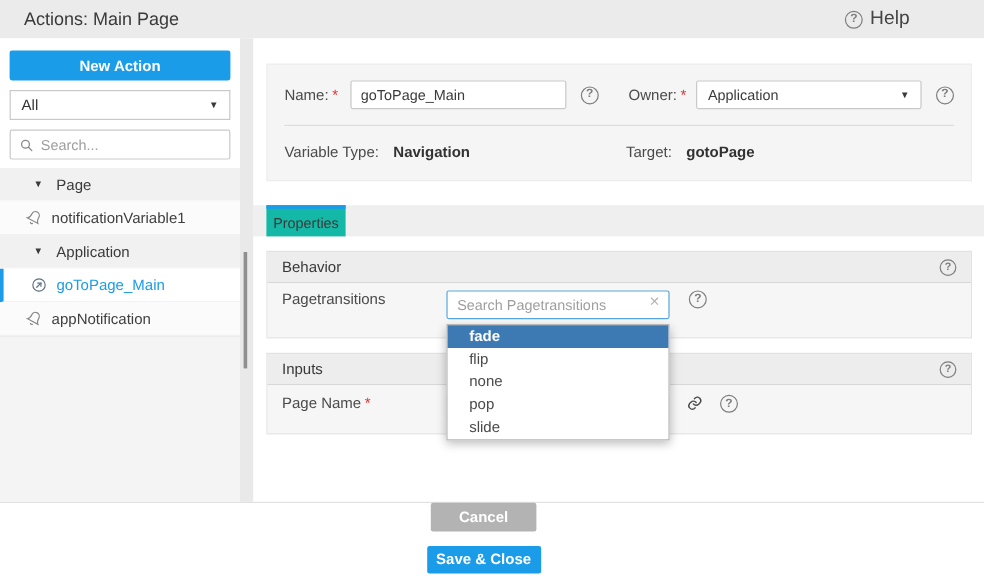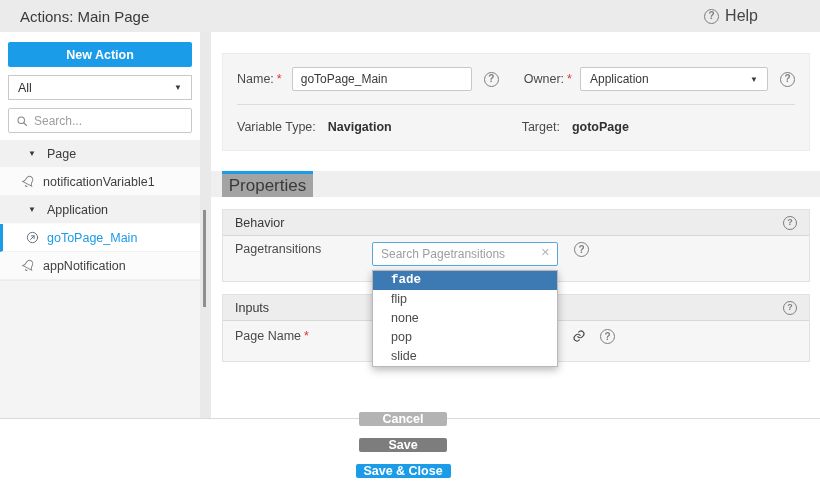--- a/index.html
+++ b/index.html
@@ -74,22 +74,22 @@
     background: #fff; display: flex; align-items: center; padding: 0 9px; font-size: 12px; color: #3a3a3a; cursor: pointer;
   }
   .owner-select .caret-glyph { margin-left: auto; }
   .fp-divider { border: none; border-top: 1px solid #dcdcdc; margin: 0 14px; }
   .fp-row2 { display: flex; align-items: center; padding: 15px 14px 16px; }
   .fp-static-value { font-weight: bold; margin-left: 12px; font-size: 12.5px; color: #323232; }
   .target-label { margin-left: 130px; }
   
   .tab-bar { margin-top: 20px; height: 26px; background: #efefef; display: flex; flex: 0 0 auto; }
   .tab {
-    margin-left: 11px; width: 91px; background: #a3a3a3; border-top: 3px solid #1b9ce8;
-    display: flex; align-items: center; justify-content: center; font-size: 17px; color: #3a3a3a; cursor: pointer;
+    margin-left: 11px; width: 66px; background: #14b8a6; border-top: 3px solid #1b9ce8;
+    display: flex; align-items: center; justify-content: center; font-size: 12px; color: #3a3a3a; cursor: pointer;
   }
   
   .section { margin: 12px 10px 0 11px; border: 1px solid #e2e2e2; }
   .section-header {
     height: 26px; background: #ededee; border-bottom: 1px solid #d8d8d8;
     display: flex; align-items: center; padding: 0 12px; font-size: 12.5px; color: #383838;
   }
   .section-header .qicon { margin-left: auto; width: 14px; height: 14px; font-size: 9px; }
   .section-body { background: #f6f6f7; display: flex; align-items: flex-start; }
   .behavior-body { padding: 6px 12px 15px; }
@@ -99,21 +99,21 @@
   .combo-input {
     width: 186px; height: 24px; border: 1px solid #58a7dd; border-radius: 2px;
     padding: 0 24px 0 8px; font-size: 12px; font-family: inherit; color: #3a3a3a; outline: none; background: #fff;
   }
   .combo-clear { position: absolute; right: 8px; top: 5px; font-size: 11px; color: #b5b5b5; cursor: pointer; line-height: 1; }
   .dropdown {
     position: absolute; top: 28px; left: 0; width: 186px; background: #fff;
     border: 1px solid #b9b9b9; box-shadow: 0 3px 8px rgba(0,0,0,0.28); z-index: 20; list-style: none;
   }
   .dropdown li { height: 19px; line-height: 19px; padding-left: 18px; font-size: 12.5px; color: #4a4a4a; cursor: pointer; }
-  .dropdown li.selected { background: #3d7ab3; color: #fff; font-weight: bold; font-family: Liberation Mono, monospace; }
+  .dropdown li.selected { background: #3d7ab3; color: #fff; font-weight: bold; }
   .behavior-body .qicon { margin-left: 16px; }
   .plain-input { width: 186px; height: 24px; border: 1px solid #c9c9c9; border-radius: 2px; background: #fff; font-family: inherit; font-size: 12px; padding: 0 8px; }
   .link-btn { margin-left: 14px; display: inline-flex; cursor: pointer; }
   .inputs-body .qicon { margin-left: 14px; }
   
   .footer {
     height: 60px; border-top: 1px solid #d9d9d9; background: #fff;
     display: flex; align-items: center; justify-content: flex-end; padding-right: 14px; gap: 12px; flex-direction: column;
   }
   .btn { height: 26px; border: none; border-radius: 2px; color: #fff; font-weight: bold; font-size: 12.5px; font-family: inherit; cursor: pointer; }
@@ -264,17 +264,16 @@
           </span>
           <span class="qicon">?</span>
         </div>
       </div>
 
     </div>
   </div>
 
   <div class="footer">
     <button class="btn btn-cancel">Cancel</button>
-    <button class="btn btn-save">Save</button>
     <button class="btn btn-save-close">Save &amp; Close</button>
   </div>
 
 </div>
 
 </body></html>

